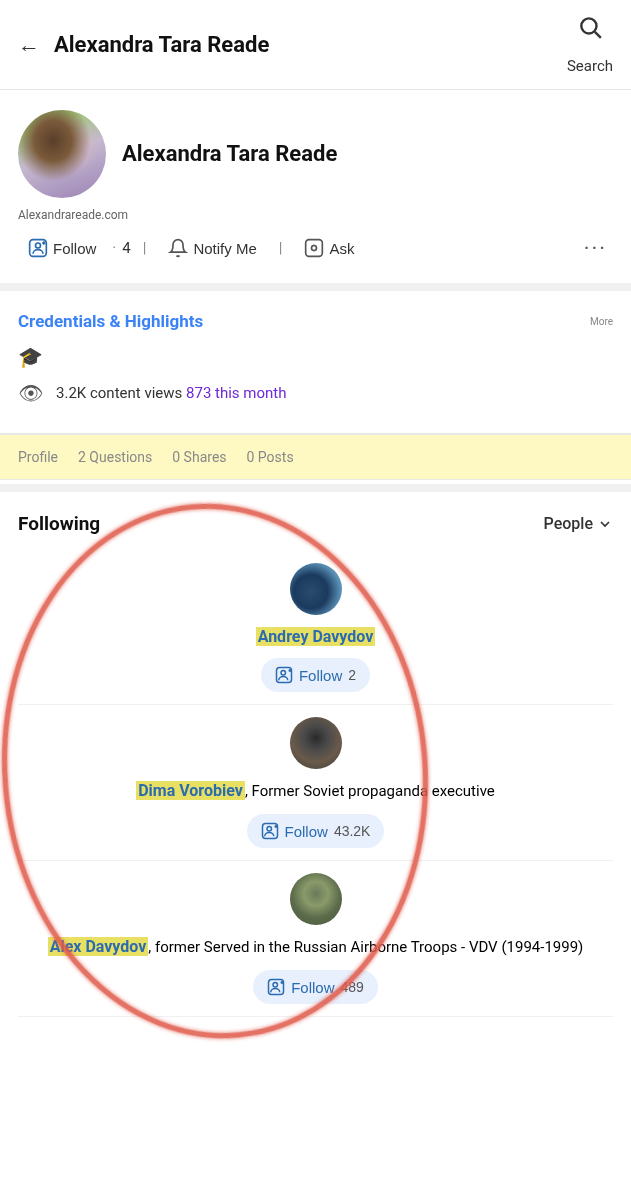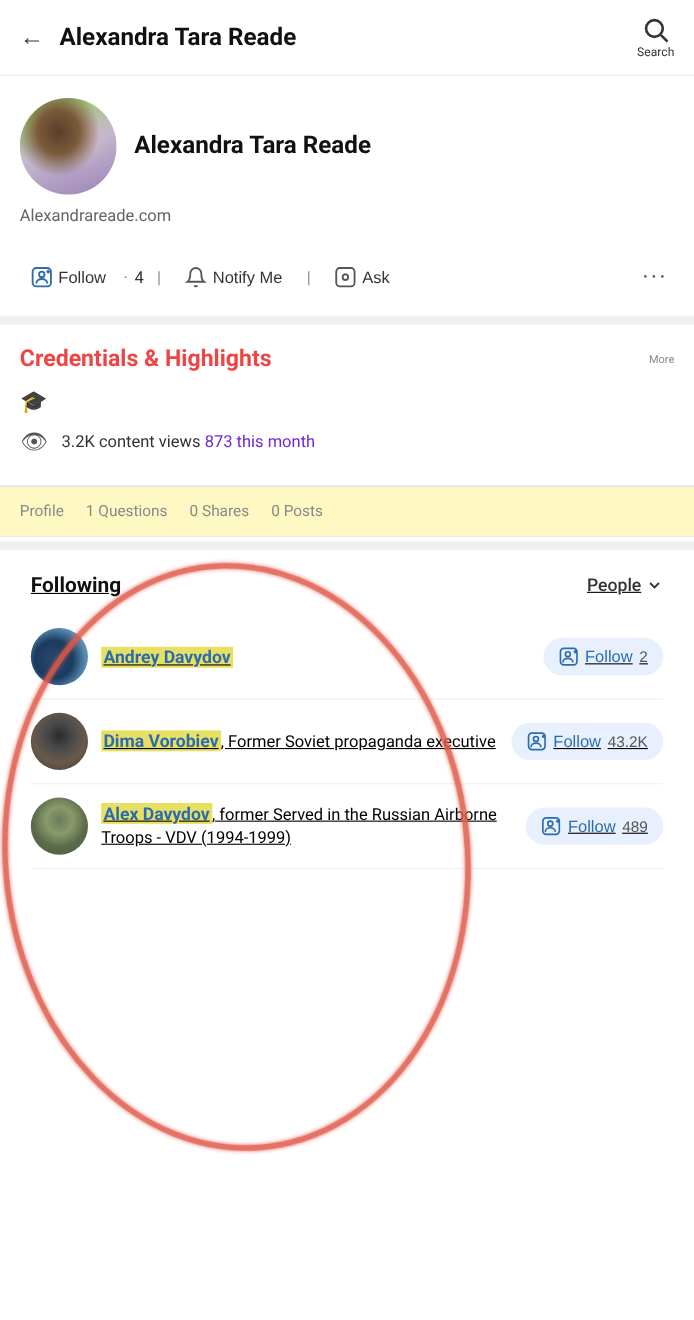--- a/index.html
+++ b/index.html
@@ -40,23 +40,23 @@
       display: flex;
       flex-direction: column;
       align-items: center;
       cursor: pointer;
     }
     .search-btn svg {
       width: 26px;
       height: 26px;
     }
     .search-label {
-      font-size: 11px;
-      color: #333;
-      margin-top: 1px;
+      font-size: 15px;
+      color: #333;
+      margin-top: 17px;
     }
 
     
     .profile-section {
       padding: 20px 18px 12px;
       background: #fff;
     }
     .profile-top {
       display: flex;
       align-items: center;
@@ -83,23 +83,23 @@
         radial-gradient(ellipse at 60% 40%, #d4b8c0 0%, transparent 40%),
         linear-gradient(160deg, #7aaa65 0%, #a0c878 20%, #c5b8d0 50%, #9b82b5 100%);
     }
     .profile-name {
       font-size: 22px;
       font-weight: 700;
       color: #111;
       line-height: 1.2;
     }
     .profile-url {
-      font-size: 15px;
+      font-size: 12px;
       color: #636466;
-      margin-bottom: 30px;
+      margin-bottom: 9px;
     }
 
     
     .action-row {
       display: flex;
       align-items: center;
       gap: 4px;
       margin-bottom: 2px;
     }
     .action-btn {
@@ -152,23 +152,23 @@
       padding: 16px 18px;
       background: #fff;
     }
     .credentials-header {
       display: flex;
       justify-content: space-between;
       align-items: center;
       margin-bottom: 14px;
     }
     .credentials-title {
-      font-size: 21px;
+      font-size: 17px;
       font-weight: 700;
-      color: #ef4444;
+      color: #3b82f6;
     }
     .credentials-more {
       font-size: 10px;
       color: #888;
       cursor: pointer;
     }
     .credential-item {
       display: flex;
       align-items: center;
       gap: 12px;
@@ -206,23 +206,22 @@
     .tab-item {
       padding: 14px 10px;
       font-size: 14px;
       color: #888;
       cursor: pointer;
       white-space: nowrap;
     }
 
     
     .following-section {
-      padding: 16px 28px 8px;
+      padding: 16px 18px 8px;
       background: #fff;
-      text-decoration: underline;
     }
     .following-header {
       display: flex;
       justify-content: space-between;
       align-items: center;
       margin-bottom: 16px;
     }
     .following-title {
       font-size: 19px;
       font-weight: 700;
@@ -238,20 +237,21 @@
       font-weight: 500;
     }
 
     
     .person-item {
       display: flex;
       align-items: center;
       gap: 12px;
       padding: 12px 0;
       border-bottom: 1px solid #f0f0f0;
+      flex-direction: column;
     }
     .person-avatar {
       width: 52px;
       height: 52px;
       border-radius: 50%;
       flex-shrink: 0;
       overflow: hidden;
     }
     .person-avatar.blue-mountain {
       background: radial-gradient(circle at 40% 55%, #2a4a6e 0%, #1a3a5e 40%, #5a8fb5 70%, #87b5d5 100%);
@@ -401,21 +401,21 @@
       <span class="cred-highlight"> </span><span class="cred-sub">873 this month</span>
     </span>
   </div>
 </div>
 
 <div class="thin-divider"></div>
 
 <div class="tabs-section">
   <div class="tabs-row">
     <div class="tab-item">Profile</div>
-    <div class="tab-item">1 Questions</div>
+    <div class="tab-item">2 Questions</div>
     <div class="tab-item">0 Shares</div>
     <div class="tab-item">0 Posts</div>
   </div>
 </div>
 
 <div class="divider"></div>
 
 <div class="following-section following-container">
 
   <svg class="red-circle-svg" viewBox="0 0 470 580" fill="none" xmlns="http://www.w3.org/2000/svg">

